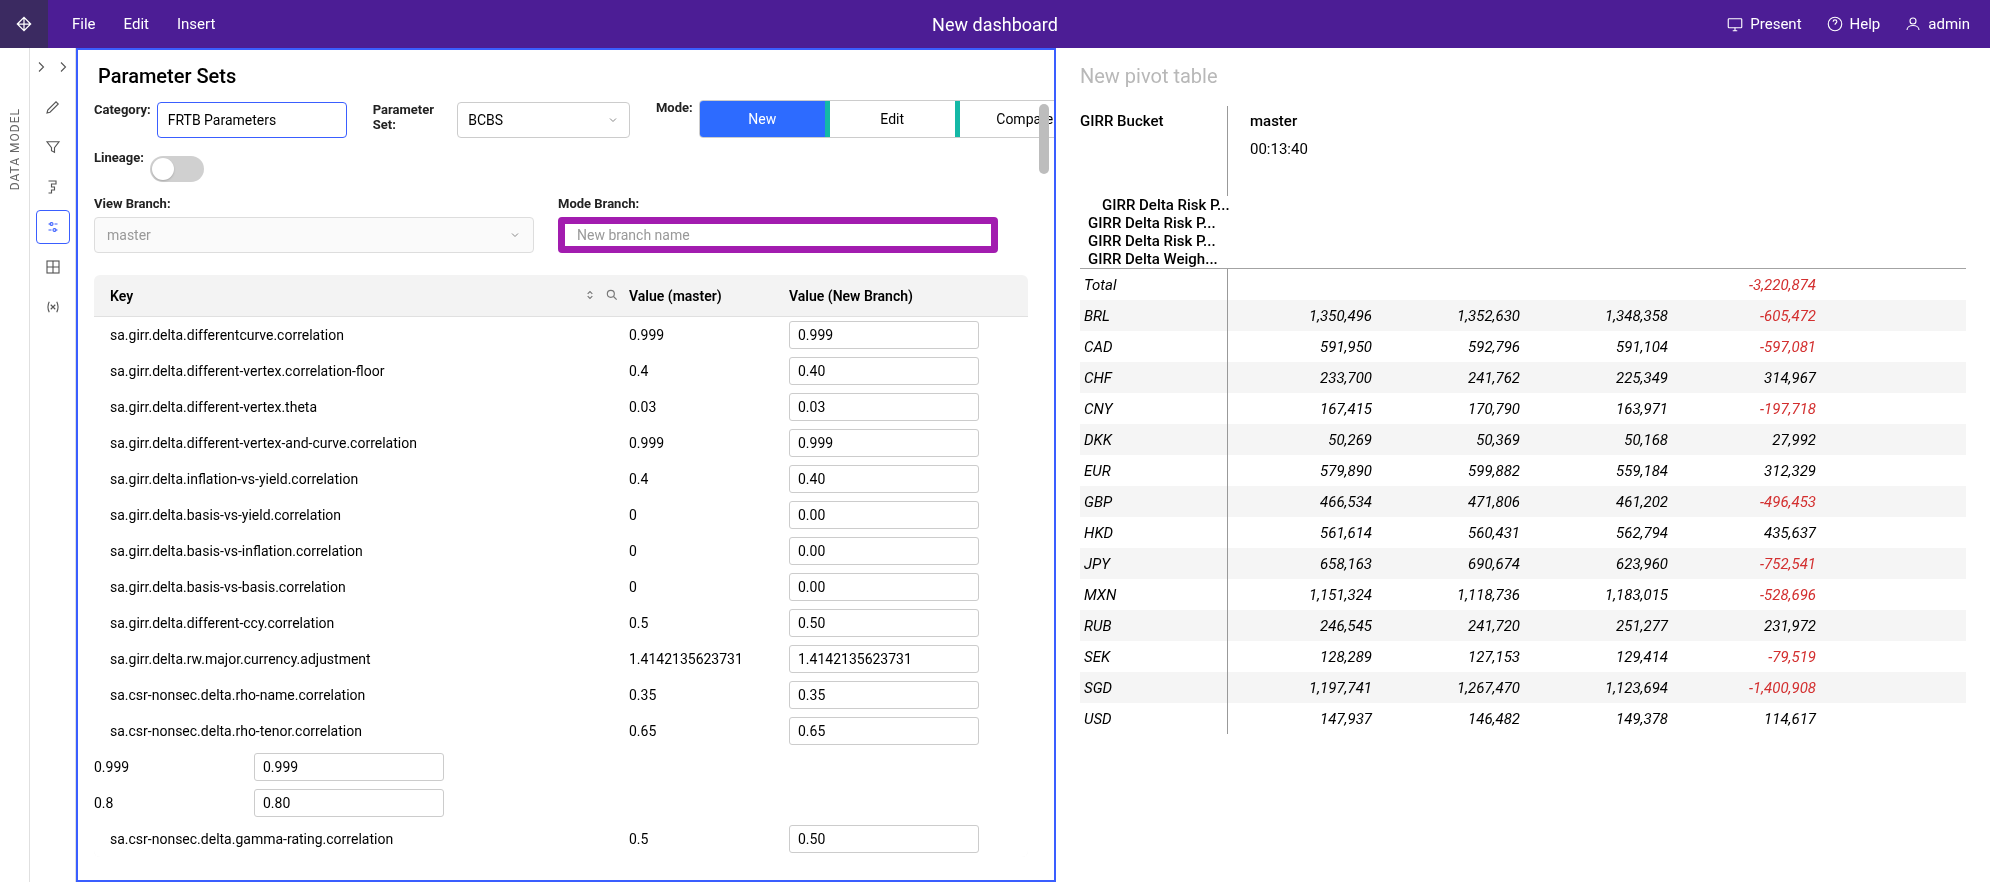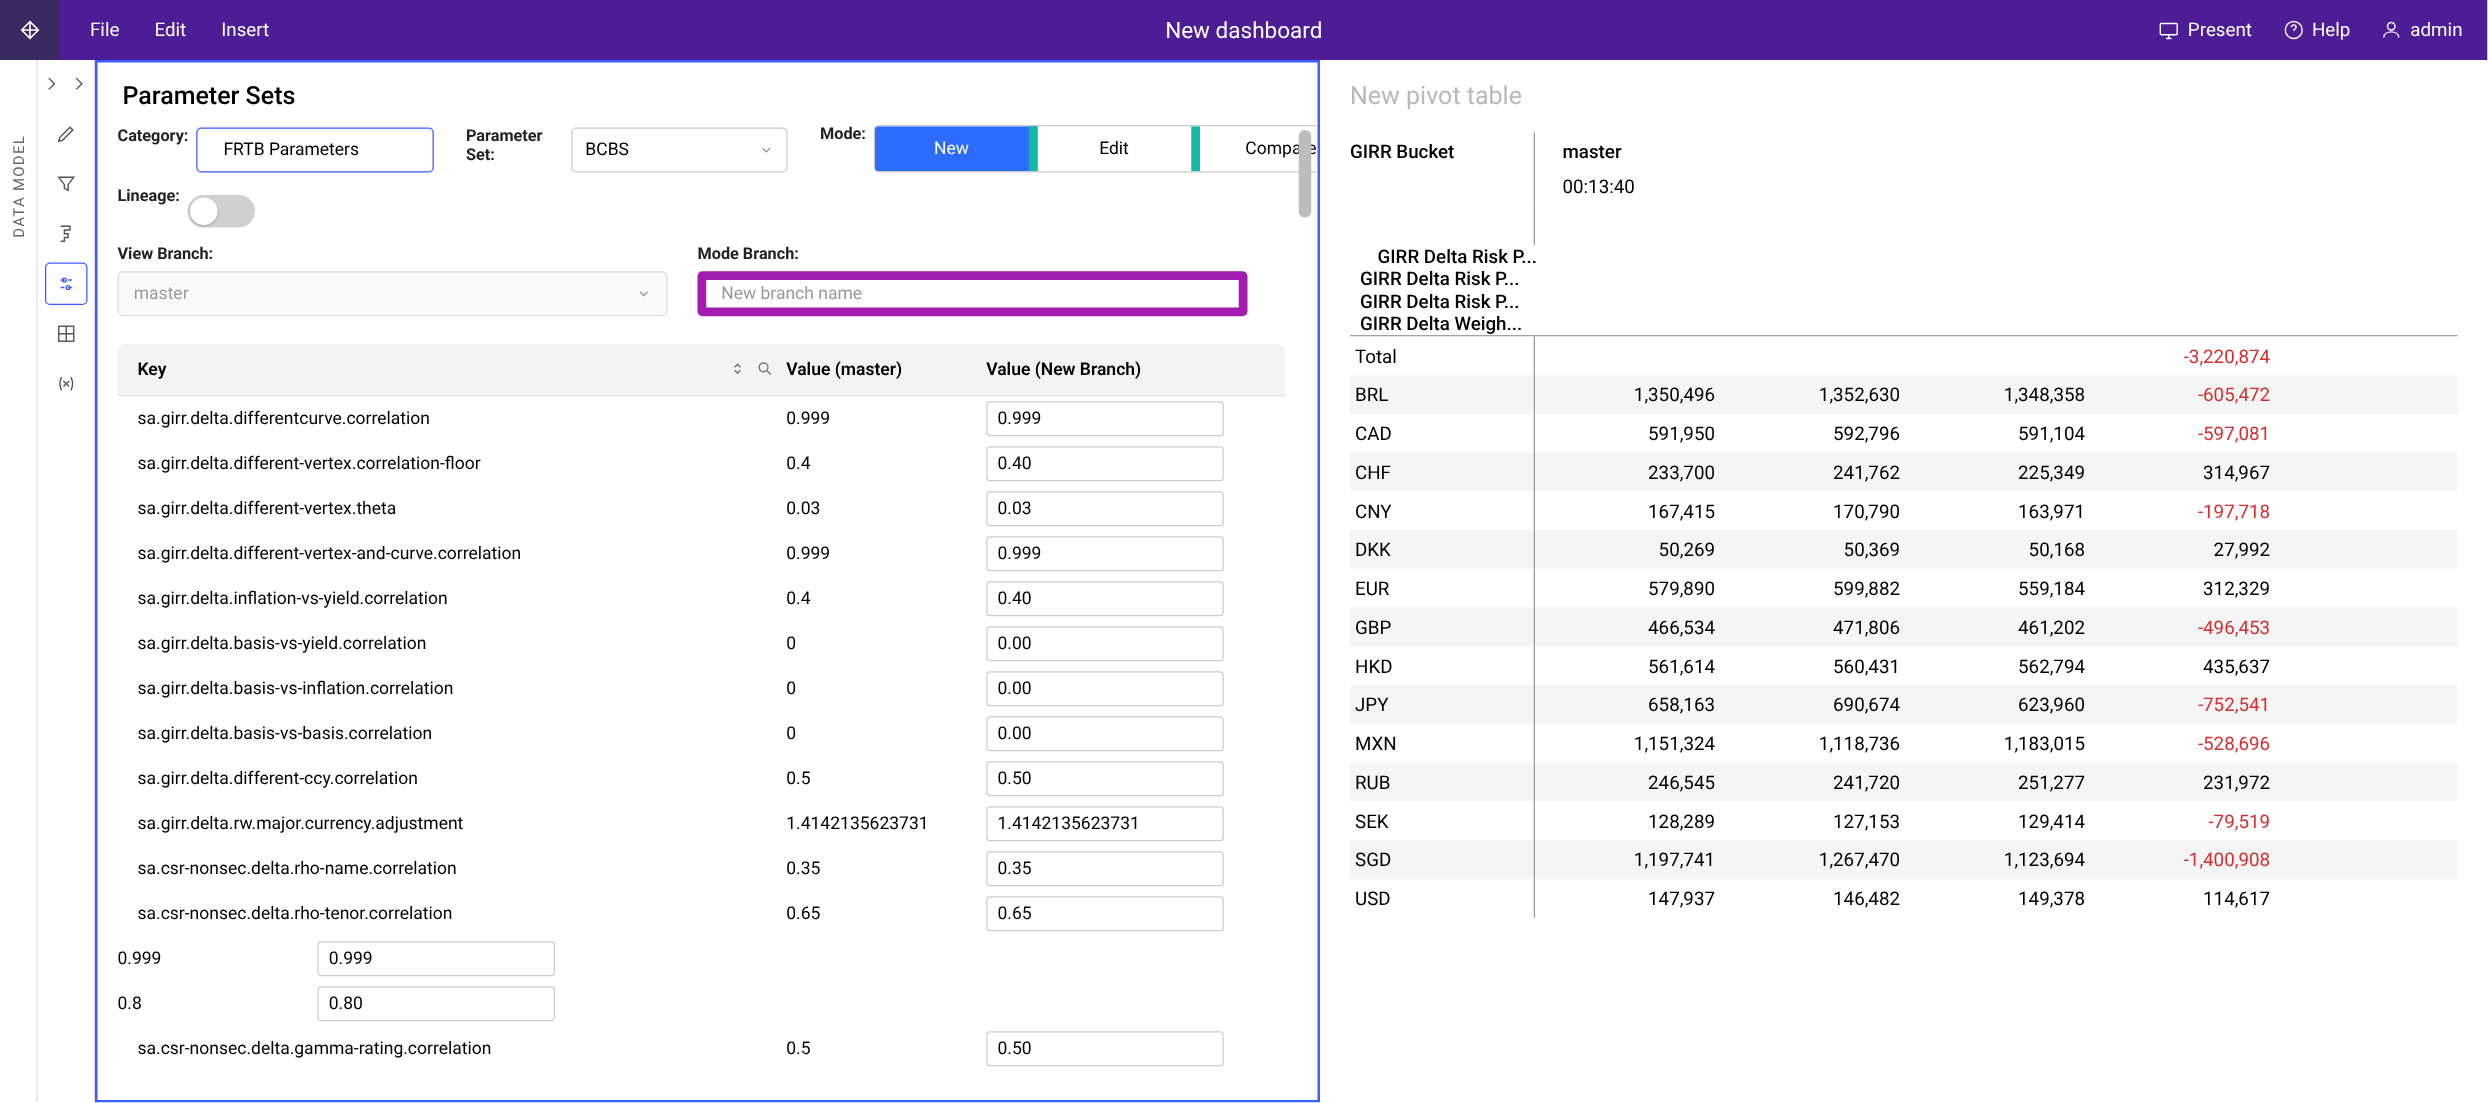--- a/index.html
+++ b/index.html
@@ -24,24 +24,24 @@
 .rail-icons svg { width: 18px; height: 18px; stroke: #555; fill: none; stroke-width: 1.5; }
 
 .left-panel { width: 980px; border: 2px solid #3a5eff; display: flex; flex-direction: column; overflow: hidden; position: relative; }
 .scroll-right { position: absolute; right: 2px; top: 50px; bottom: 2px; width: 16px; }
 .scroll-thumb { position: absolute; top: 4px; width: 10px; left: 3px; height: 70px; background: #bdbdbd; border-radius: 5px; }
 .left-inner { padding: 14px 26px 0 16px; overflow: hidden; flex: 1; }
 .panel-title { font-size: 20px; font-weight: 500; margin-bottom: 12px; padding-left: 4px; }
 .controls-row { display: flex; gap: 26px; align-items: flex-end; margin-bottom: 12px; }
 .ctrl-group { display: flex; flex-direction: row; gap: 6px; }
 .ctrl-label { font-size: 13px; font-weight: 700; color: #222; }
-.category-box { width: 190px; height: 36px; border: 1.5px solid #3a5eff; border-radius: 4px; display: flex; align-items: center; padding: 0 21px; font-size: 14px; }
+.category-box { width: 190px; height: 36px; border: 1.5px solid #3a5eff; border-radius: 4px; display: flex; align-items: center; padding: 0 10px; font-size: 14px; }
 .param-set { width: 190px; height: 36px; border: 1px solid #ccc; border-radius: 4px; display: flex; align-items: center; justify-content: space-between; padding: 0 10px; font-size: 14px; cursor: pointer; }
 .seg { display: flex; border: 1px solid #ccc; border-radius: 4px; overflow: hidden; }
-.seg-btn { width: 130px; height: 36px; display: flex; align-items: center; justify-content: center; font-size: 14px; cursor: pointer; border-right: 7px solid #14b8a6; }
+.seg-btn { width: 130px; height: 36px; display: flex; align-items: center; justify-content: center; font-size: 14px; cursor: pointer; border-right: 5px solid #14b8a6; }
 .seg-btn:last-child { border-right: none; }
 .seg-btn.active { background: #2d6bff; color: #fff; }
 .lineage-row { margin-bottom: 14px; }
 .toggle { width: 54px; height: 26px; background: #d0d0d0; border-radius: 13px; position: relative; cursor: pointer; margin-top: 6px; }
 .toggle::after { content: ""; position: absolute; width: 22px; height: 22px; background: #fff; border-radius: 50%; top: 2px; left: 2px; box-shadow: 0 1px 2px rgba(0,0,0,0.2); }
 .branch-row { display: flex; gap: 24px; margin-bottom: 22px; }
 .branch-group { display: flex; flex-direction: column; gap: 6px; }
 .view-branch { width: 440px; height: 36px; border: 1px solid #ddd; border-radius: 4px; background: #fafafa; display: flex; align-items: center; justify-content: space-between; padding: 0 12px; color: #999; font-size: 14px; cursor: pointer; }
 .mode-branch { width: 440px; height: 36px; border: 7px solid #a21caf; border-radius: 4px; padding: 0 12px; font-size: 14px; color: #333; }
 .mode-branch::placeholder { color: #999; }
@@ -63,21 +63,21 @@
 .pivot-table { font-size: 15px; }
 .pivot-head-row1 { display: flex; }
 .pivot-col-bucket { width: 148px; border-right: 1px solid #999; padding-bottom: 4px; }
 .pivot-col-master { padding-left: 22px; }
 .pivot-head-label { font-weight: 500; padding: 6px 0; }
 .pivot-head-time { padding: 4px 0 8px 0; }
 .pivot-cols-row { display: flex; border-bottom: 1px solid #a3a3a3; flex-direction: column; }
 .pivot-cols-row .pivot-col-bucket { height: 30px; }
 .pivot-col-h { width: 148px; text-align: left; font-weight: 500; padding-left: 8px; white-space: nowrap; overflow: hidden; text-overflow: ellipsis; }
 .pivot-col-h:nth-child(2){ padding-left: 22px; width: 158px;}
-.pivot-data-row { display: flex; height: 31px; align-items: center; }
+.pivot-data-row { display: flex; height: 31px; align-items: center; font-style: italic; }
 .pivot-data-row:nth-child(even) { background: #f5f5f5; }
 .pivot-data-row .bucket { width: 148px; border-right: 1px solid #999; padding-left: 4px; height: 100%; display: flex; align-items: center; }
 .pivot-data-row .val { width: 148px; text-align: right; padding-right: 14px; }
 .pivot-data-row .val.first { width: 158px; }
 .pivot-data-row .val.neg { color: #d32f2f; }
 .chev { width: 12px; height: 12px; stroke: #888; fill: none; stroke-width: 2; }
 </style>
 </head>
 <body>
 

